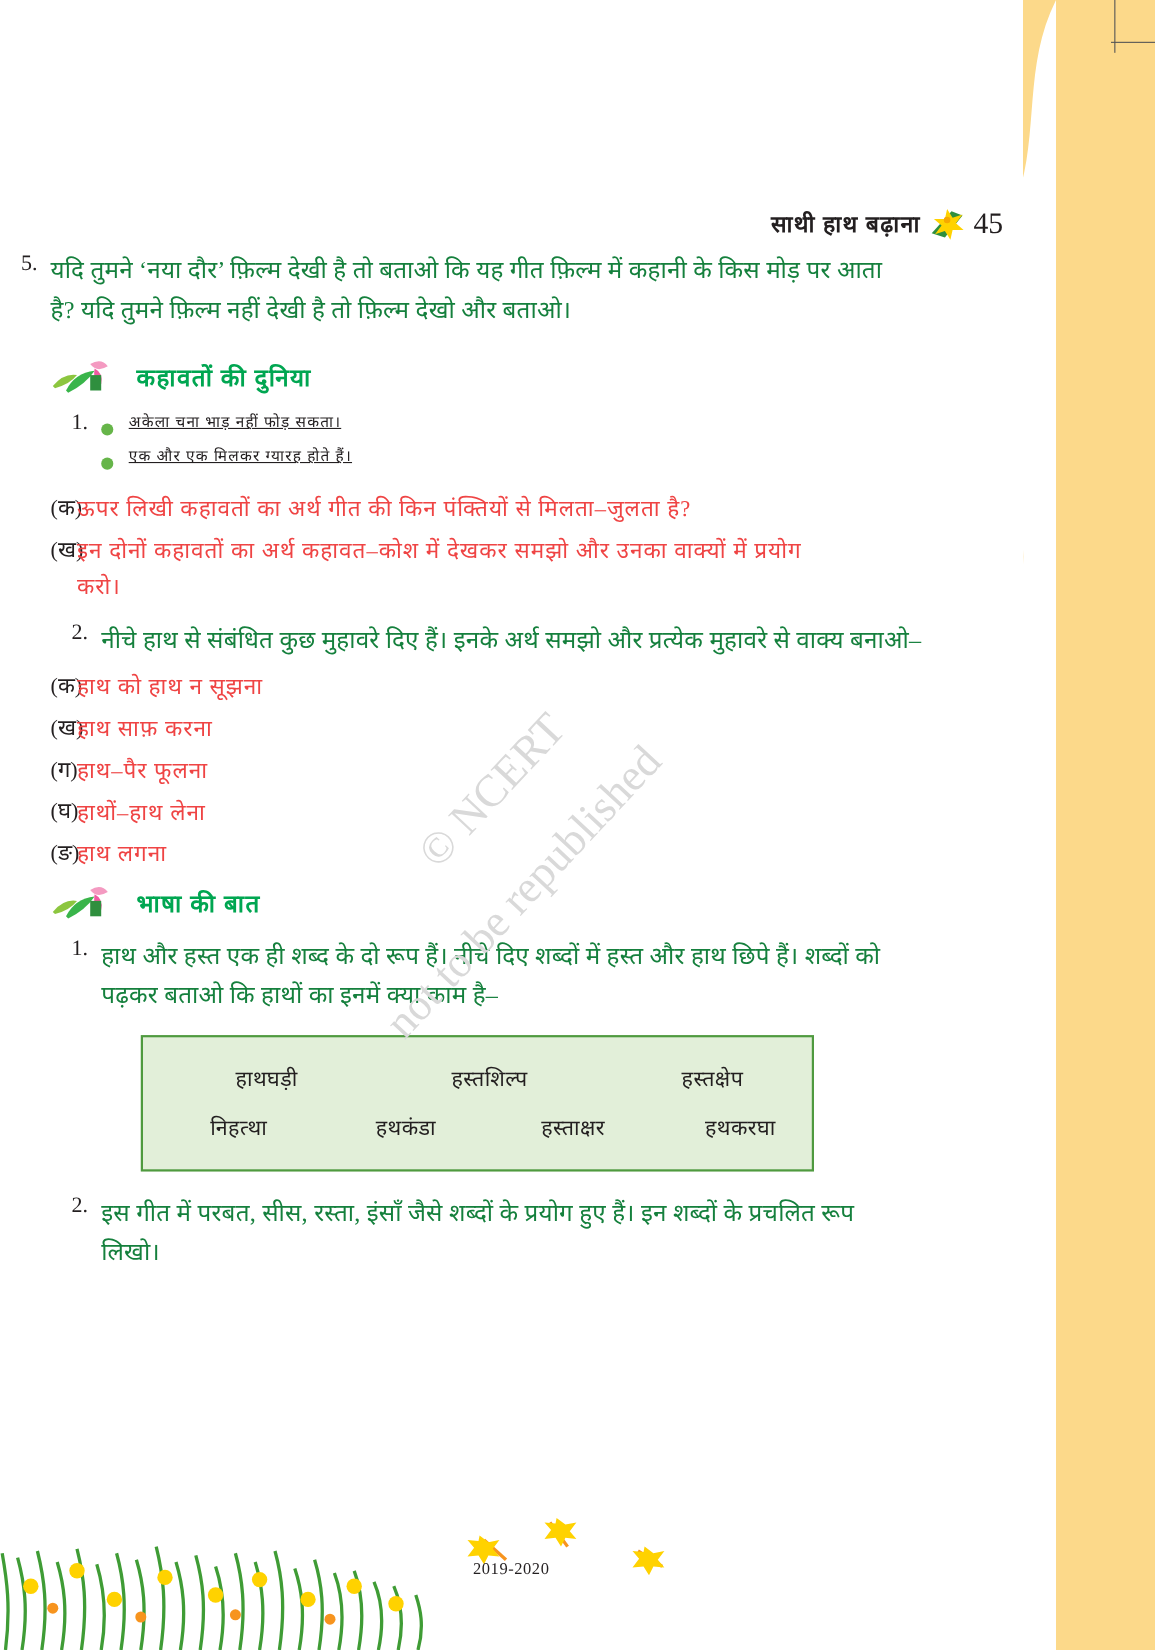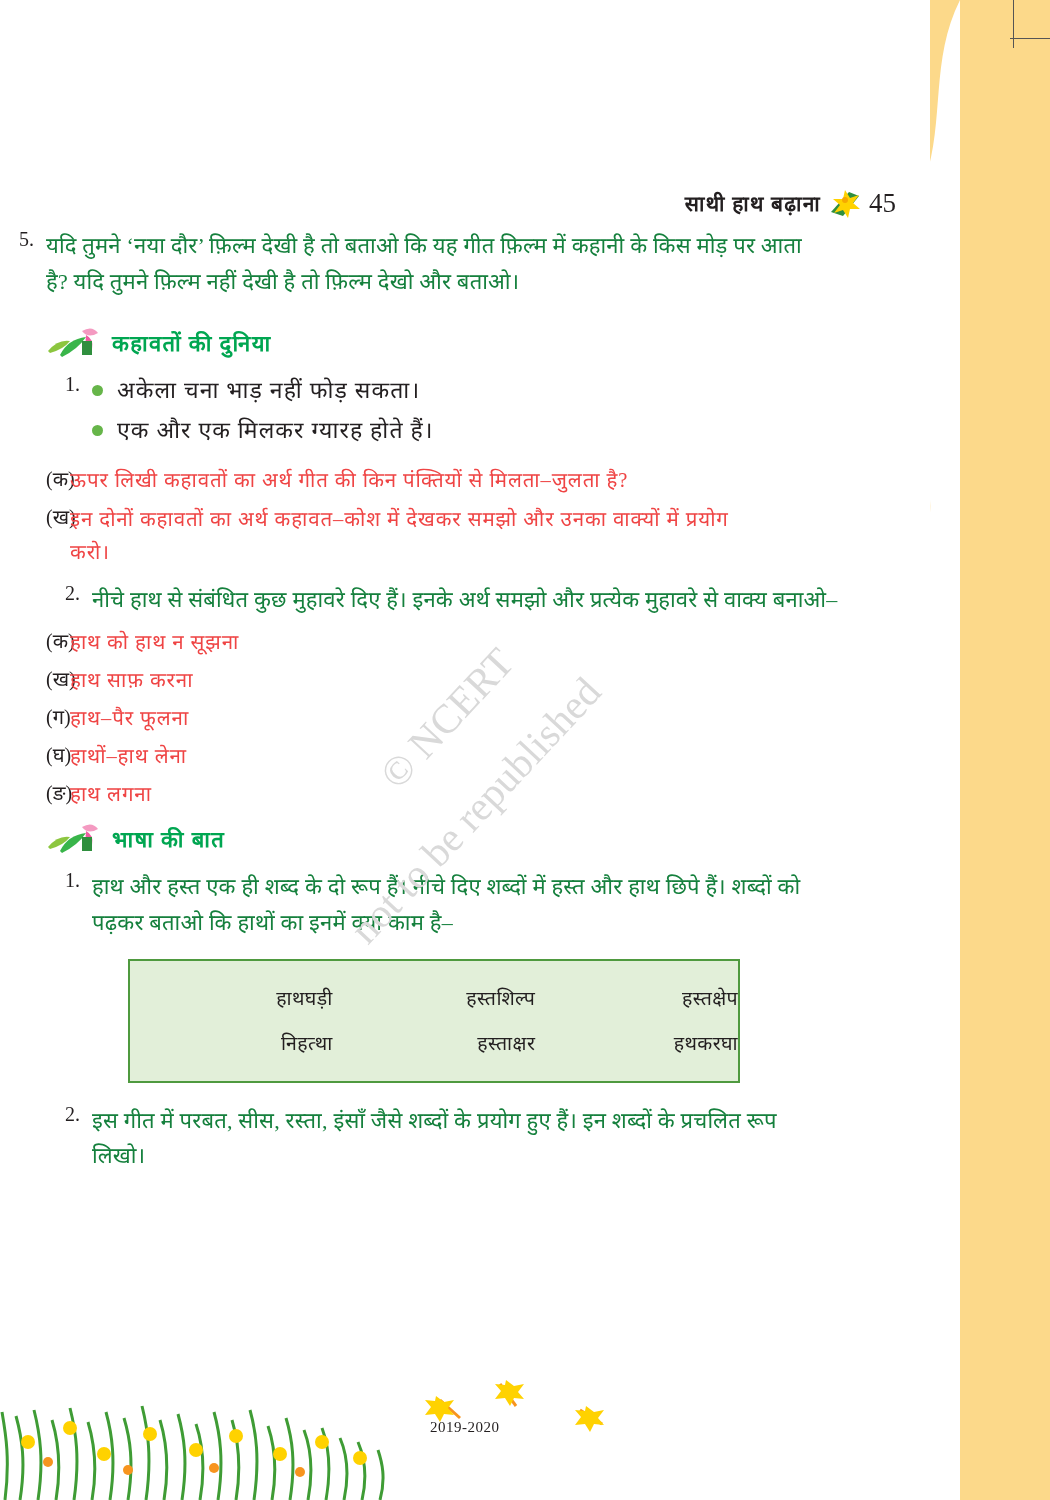--- a/index.html
+++ b/index.html
@@ -46,21 +46,21 @@
   .page {
     position: absolute;
     top: 0; left: 0;
     width: 930px; height: 1500px;
     z-index: 3;
   }
 
   
   .header {
     position: absolute;
-    top: 186px; right: 34px;
+    top: 186px; right: 18px;
     display: flex;
     align-items: center;
     gap: 4px;
   }
   .header-title {
     font-size: 21px;
     font-weight: bold;
     letter-spacing: 1.2px;
     color: #231f20;
   }
@@ -90,41 +90,41 @@
     color: #15803d;
     letter-spacing: 0.2px;
   }
 
   .q-body.w-main { width: 760px; }
 
   
   .section-head {
     display: flex;
     align-items: center;
-    gap: 4px;
+    gap: 16px;
     margin: 26px 0 14px 46px;
   }
   .sprout { width: 62px; height: 34px; flex: none; }
   .section-title {
     font-size: 22px;
     font-weight: bold;
     color: #00a651;
     letter-spacing: 1.3px;
   }
 
   
   .bullet-row { display: flex; align-items: flex-start; margin-bottom: 8px; }
   .bullet-dot {
     width: 11px; height: 11px;
     border-radius: 50%;
     background: #66b549;
     margin: 12px 14px 0 0;
     flex: none;
   }
-  .bullet-text { font-size: 23px; color: #231f20; letter-spacing: 1.1px; }
+  .bullet-text { font-size: 14px; color: #231f20; letter-spacing: 1.1px; text-decoration: underline; }
 
   
   .sub-row { display: flex; margin-bottom: 10px; }
   .sub-label {
     width: 70px;
     font-size: 20px;
     color: #231f20;
     flex: none;
     padding-left: 46px;
   }
@@ -136,21 +136,21 @@
     width: 612px;
     border: 2px solid #4f9a3f;
     background: #e2efd9;
     padding: 14px 0 16px 0;
   }
   .word-table-row { display: flex; }
   .word-cell {
     flex: 1;
     font-size: 19.5px;
     color: #231f20;
-    text-align: right;
+    text-align: center;
     padding: 9px 0 9px 22px;
     letter-spacing: 0.4px;
   }
 
   
   .watermark {
     position: absolute;
     left: 330px; top: 620px;
     width: 400px; height: 340px;
     z-index: 4;
@@ -295,20 +295,21 @@
     </div>
 
     <div class="word-table">
       <div class="word-table-row">
         <div class="word-cell">हाथघड़ी</div>
         <div class="word-cell">हस्तशिल्प</div>
         <div class="word-cell">हस्तक्षेप</div>
       </div>
       <div class="word-table-row">
         <div class="word-cell">निहत्था</div>
+        <div class="word-cell">हथकंडा</div>
         <div class="word-cell">हस्ताक्षर</div>
         <div class="word-cell">हथकरघा</div>
       </div>
     </div>
 
     <div class="q-row">
       <div class="q-num indent">2.</div>
       <div class="q-body" style="width:700px;">इस गीत में परबत, सीस, रस्ता, इंसाँ जैसे शब्दों के प्रयोग हुए हैं। इन शब्दों के प्रचलित रूप लिखो।</div>
     </div>
 

